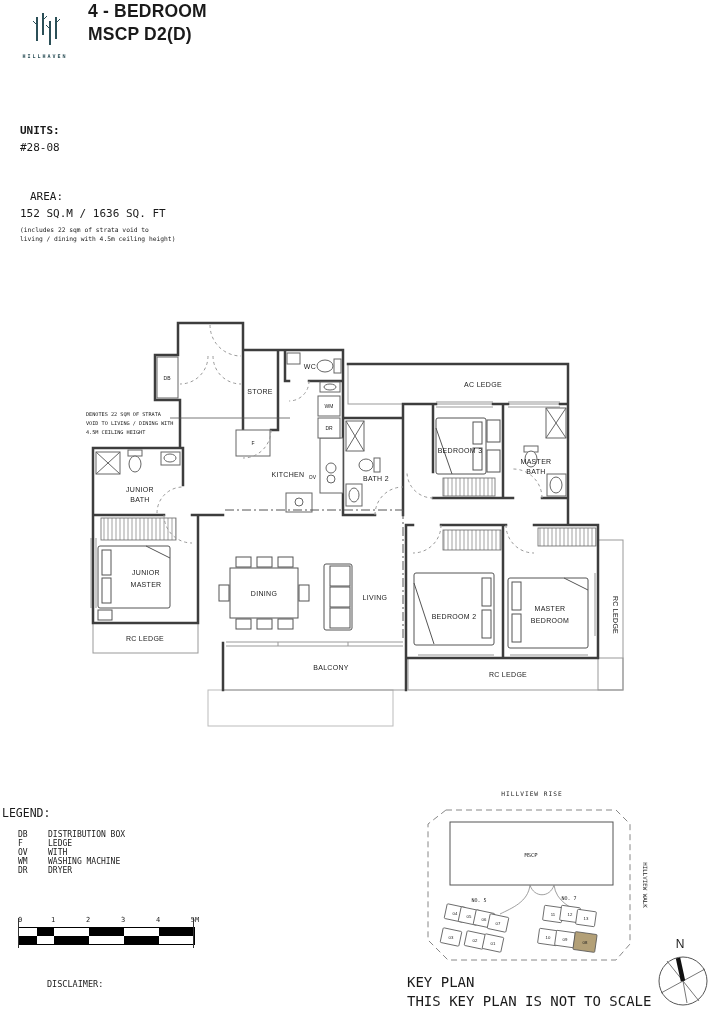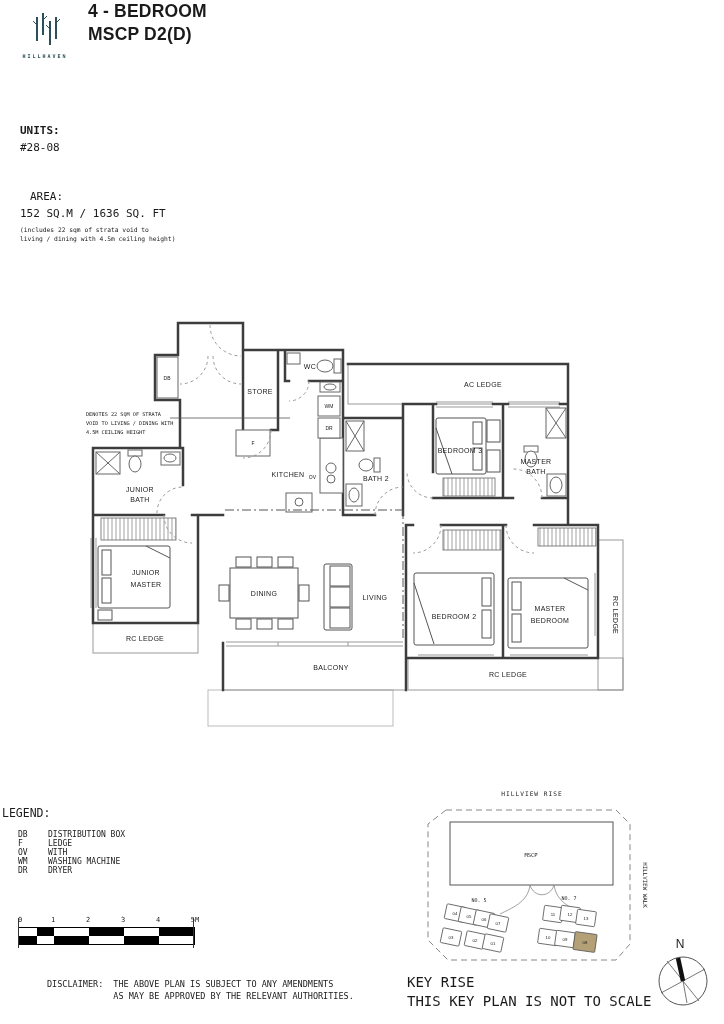--- a/index.html
+++ b/index.html
@@ -296,24 +296,20 @@
       <span style="width:35px;background:#000"></span>
         <span style="width:35px;background:#fff"></span>
     </div>
   </div>
   <div class="sb-end" style="left:0;"></div>
   <div class="sb-end" style="left:175px;"></div>
 </div>
 
 <div class="abs mono disclaimer">
   <div>DISCLAIMER:</div>
-  <div>
-    <div>THE ABOVE PLAN IS SUBJECT TO ANY AMENDMENTS</div>
-    <div>AS MAY BE APPROVED BY THE RELEVANT AUTHORITIES.</div>
-  </div>
 </div>
 
 <svg class="abs" style="left:402px;top:780px;" width="310" height="200" viewBox="0 0 310 200">
   <text x="130" y="16" class="mono" font-size="6.2" text-anchor="middle" letter-spacing="1">HILLVIEW RISE</text>
   <text transform="translate(241,105) rotate(90)" class="mono" font-size="5.8" text-anchor="middle">HILLVIEW WALK</text>
 
   <path d="M44,30 L214,30 L228,44 L228,164 L214,180 L46,180 L26,160 L26,44 Z" fill="none" stroke="#888" stroke-width="1" stroke-dasharray="6,4"></path>
 
   <rect x="48" y="42" width="163" height="63" fill="#fff" stroke="#555" stroke-width="1"></rect>
   <text x="129" y="77" class="mono" font-size="5.5" text-anchor="middle">MSCP</text>
@@ -353,21 +349,21 @@
     <text x="91" y="164.5">01</text>
     <text x="151" y="135.5">11</text>
     <text x="168" y="135.5">12</text>
     <text x="184" y="139.5">13</text>
     <text x="146" y="158.5">10</text>
     <text x="163" y="160.5">09</text>
     <text x="183" y="163.5">08</text>
   </g>
 </svg>
 
-<div class="abs mono kp-title">KEY RISE</div>
+<div class="abs mono kp-title">KEY PLAN</div>
 <div class="abs mono kp-sub">THIS KEY PLAN IS NOT TO SCALE</div>
 
 <svg class="abs" style="left:646px;top:934px;" width="74" height="78" viewBox="0 0 74 78">
   <text x="34" y="14" font-size="12" text-anchor="middle">N</text>
   <circle cx="37" cy="47" r="24" fill="none" stroke="#555" stroke-width="1"></circle>
   <path d="M15,59 L59,35 M21,27 L53,67" stroke="#555" stroke-width="0.8"></path>
   <path d="M37,47 L32,24" stroke="#111" stroke-width="4.5"></path>
   <path d="M37,47 L41,69" stroke="#555" stroke-width="0.8"></path>
 </svg>
 

